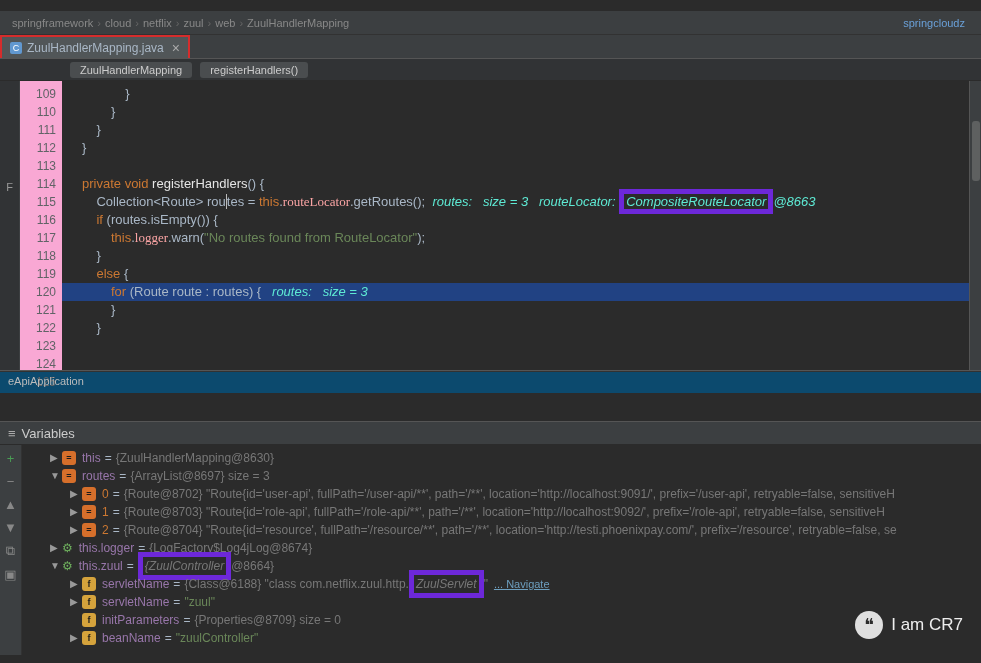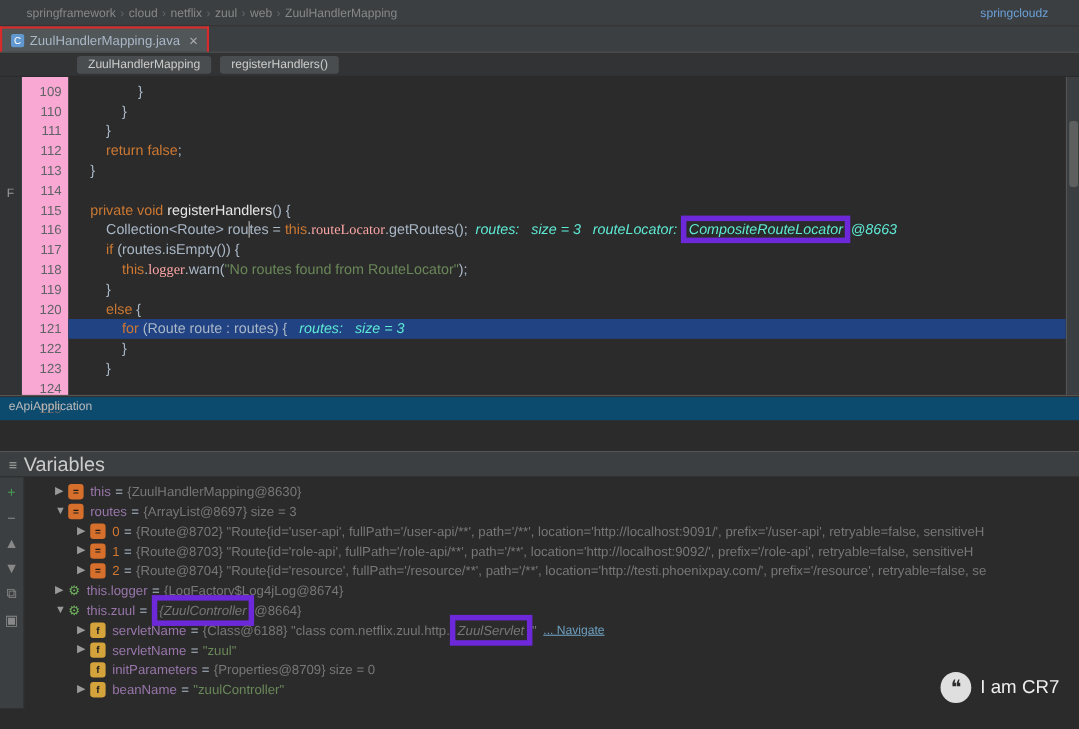--- a/index.html
+++ b/index.html
@@ -1,19 +1,19 @@
 <!DOCTYPE html>
 <html><head>
 <meta charset="utf-8">
 <style>
 * { margin: 0; padding: 0; box-sizing: border-box; font-family: "Segoe UI", Arial, sans-serif; }
 body { background: #2b2b2b; color: #a9b7c6; width: 981px; height: 663px; overflow: hidden; font-size: 12px; }
 
 
-.top-nav { height: 24px; background: #3c3f41; border-bottom: 1px solid #323232; display: flex; align-items: center; padding: 0 24px; font-size: 11px; color: #888; }
+.top-nav { height: 24px; background: #3c3f41; border-bottom: 1px solid #323232; display: flex; align-items: center; padding: 0 12px; font-size: 11px; color: #888; margin-top: 11px; }
 .top-nav span { margin-right: 4px; }
 .top-nav .sep { color: #666; }
 
 
 .tab-bar { height: 24px; background: #3c3f41; display: flex; align-items: center; border-bottom: 1px solid #555; }
 .file-tab { display: flex; align-items: center; height: 100%; padding: 0 8px; background: #515658; border: 2px solid #d62c2c; border-bottom: none; font-size: 12px; }
 .file-tab .file-icon { width: 12px; height: 12px; background: #6198d0; border-radius: 2px; margin-right: 5px; display: inline-flex; align-items: center; justify-content: center; font-size: 9px; color: #fff; }
 .file-tab .close-x { margin-left: 8px; color: #aaa; cursor: pointer; font-size: 14px; }
 
 
@@ -38,21 +38,21 @@
 .com { color: #5eead4; font-style: italic; margin-top: 28px; }
 .fld { color: #fca5a5; font-family: Liberation Serif, serif; }
 .redbox { border: 5px solid #6d28d9; padding: 0 2px; font-style: italic; }
 
 
 .bottom-tab { height: 22px; background: #0c4a6e; border-top: 1px solid #323232; padding: 3px 8px; font-size: 11px; color: #bbb; }
 
 
 .vars-header { height: 24px; background: #3c3f41; display: flex; align-items: center; padding: 0 8px; border-top: 1px solid #555; border-bottom: 1px solid #2b2b2b; margin-top: 28px; }
 .vars-header .vicon { color: #aaa; margin-right: 6px; font-size: 13px; }
-.vars-header .vtitle { color: #ccc; font-size: 18px; }
+.vars-header .vtitle { color: #ccc; font-size: 13px; }
 
 .vars-body { display: flex; height: 210px; background: #2b2b2b; }
 .vars-gutter { width: 22px; background: #3c3f41; border-right: 1px solid #323232; display: flex; flex-direction: column; align-items: center; gap: 8px; padding-top: 6px; }
 .vars-gutter span { color: #888; font-size: 13px; }
 .vars-gutter .plus { color: #499c54; }
 .vars-tree { flex: 1; padding: 4px 0; font-size: 12px; line-height: 18px; overflow: hidden; }
 
 .vrow { display: flex; align-items: center; height: 18px; white-space: nowrap; padding-left: 10px; }
 .vrow.d1 { padding-left: 28px; }
 .vrow.d2 { padding-left: 48px; }
@@ -123,21 +123,20 @@
       <div>121</div>
       <div>122</div>
       <div>123</div>
       <div>124</div>
       <div>125</div>
     </div>
   <div class="code-area">
     <div class="code-line"><span>            }</span></div>
     <div class="code-line"><span>        }</span></div>
     <div class="code-line"><span>    }</span></div>
-    <div class="code-line"><span>    </span><span class="kw">return false</span><span>;</span></div>
     <div class="code-line"><span>}</span></div>
     <div class="code-line"></div>
     <div class="code-line"><span class="kw">private void</span><span class="mtd"> registerHandlers</span><span>() {</span></div>
     <div class="code-line"><span>    Collection&lt;Route&gt; </span><span>rou</span><span style="border-left:1px solid #bbb">tes</span><span> = </span><span class="kw">this</span><span>.</span><span class="fld">routeLocator</span><span>.getRoutes();</span><span class="com">  routes:   size = 3   routeLocator: </span><span class="com redbox">CompositeRouteLocator</span><span class="com">@8663</span></div>
     <div class="code-line"><span>    </span><span class="kw">if</span><span> (routes.isEmpty()) {</span></div>
     <div class="code-line"><span>        </span><span class="kw">this</span><span>.</span><span class="fld">logger</span><span>.warn(</span><span class="str">"No routes found from RouteLocator"</span><span>);</span></div>
     <div class="code-line"><span>    }</span></div>
     <div class="code-line"><span>    </span><span class="kw">else</span><span> {</span></div>
     <div class="code-line hl"><span>        </span><span class="kw">for</span><span> (Route route : routes) {   </span><span class="com">routes:   size = 3</span></div>
     <div class="code-line"><span>        }</span></div>

